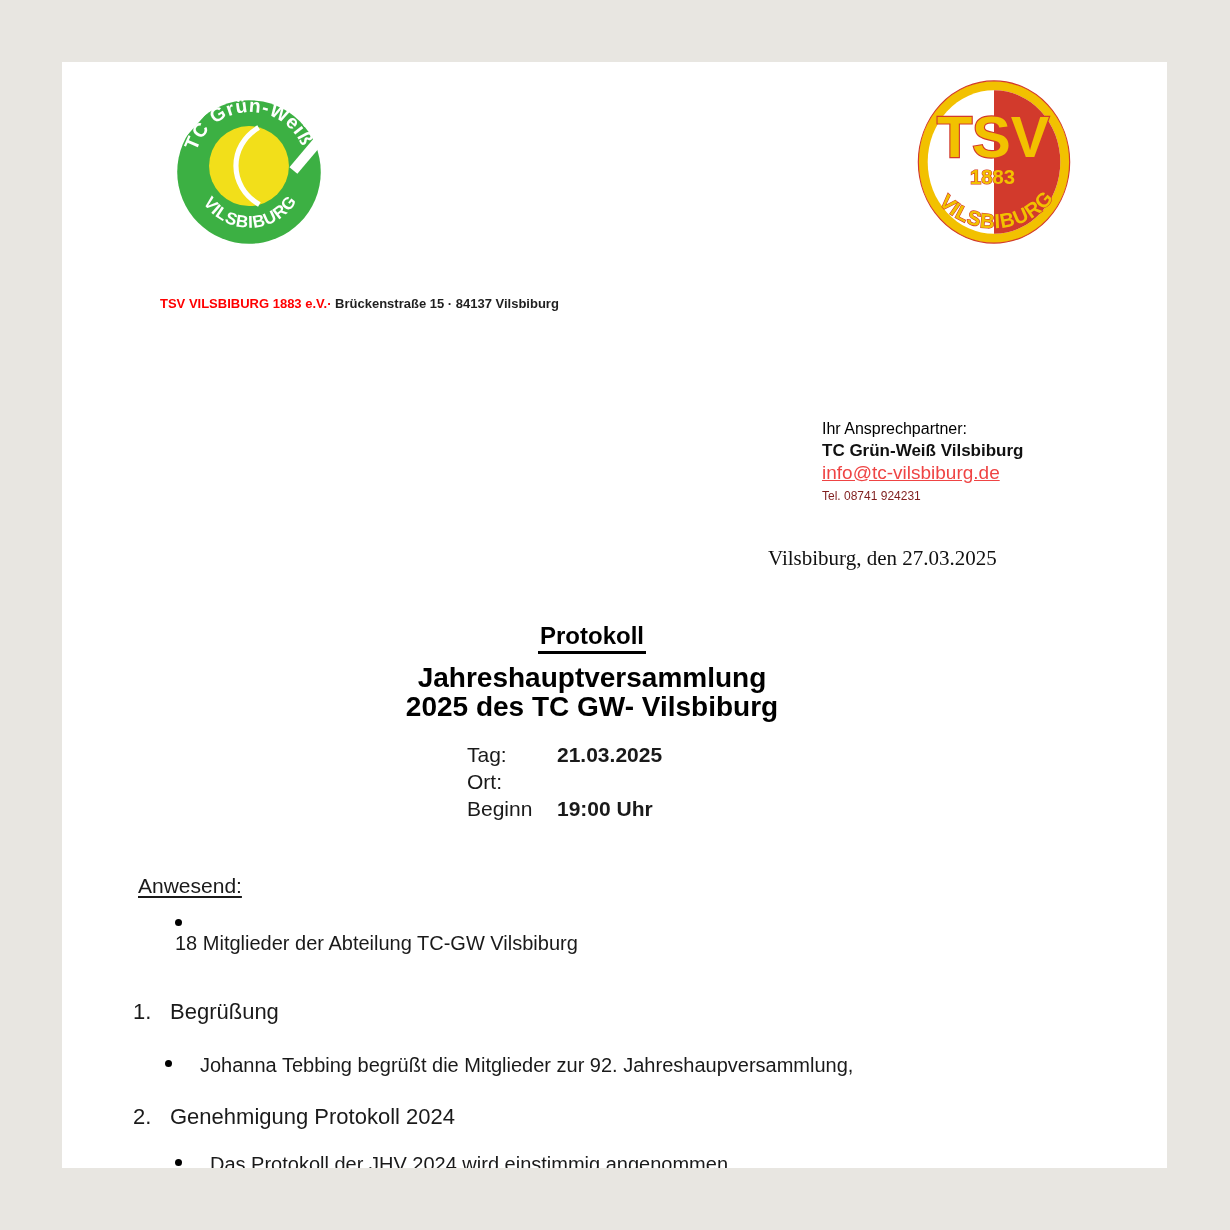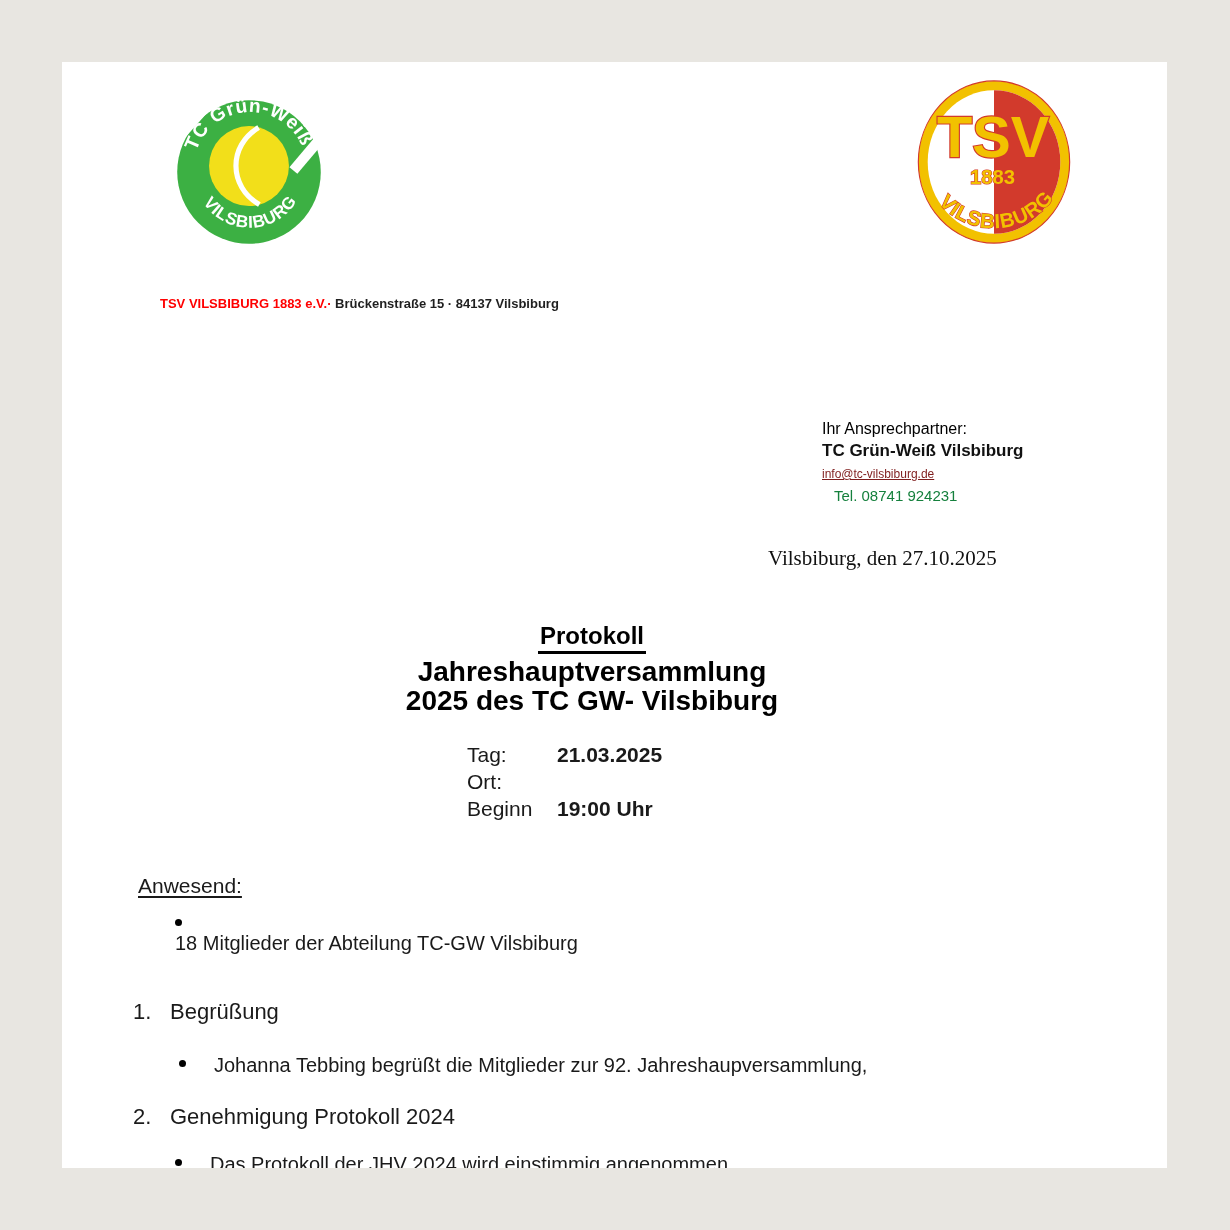--- a/index.html
+++ b/index.html
@@ -26,46 +26,46 @@
 
   
   .sender-line { left: 98px; top: 234px; font-size: 13px; font-weight: bold; white-space: nowrap; }
   .sender-org  { color: #ff0000; }
   .sender-addr { color: #1f1f1f; }
 
   
   .contact { left: 760px; top: 356px; line-height: 22px; white-space: nowrap; }
   .contact-label { color: #000000; font-size: 16px; }
   .contact-name  { font-weight: bold; font-size: 17px; color: #111; }
-  .contact-email { font-size: 12px; color: #7f1d1d; text-decoration: underline; }
-  .contact-phone { font-size: 15px; color: #15803d; margin-left: 12px; }
+  .contact-email { font-size: 19px; color: #ef4444; text-decoration: underline; }
+  .contact-phone { font-size: 12px; color: #7f1d1d; }
 
   
   .dateline { left: 706px; top: 484px; font-family: "Liberation Serif", serif; font-size: 21px; color: #111; white-space: nowrap; }
 
   
   .title-block { left: 330px; top: 560px; width: 400px; text-align: center; color: #000; }
-  .title-main { display: inline-block; font-size: 24px; font-weight: bold; border-bottom: 3px solid #000; padding: 0 2px 1px 2px; margin-bottom: 3px; }
+  .title-main { display: inline-block; font-size: 24px; font-weight: bold; border-bottom: 3px solid #000; padding: 0 2px 1px 2px; margin-bottom: 9px; }
   .title-sub { font-size: 28px; font-weight: bold; line-height: 29px; }
 
   
   .meta { left: 405px; top: 679px; font-size: 21px; }
   .meta-row { display: flex; line-height: 27px; }
   .meta-label { width: 90px; flex: 0 0 90px; }
   .meta-value.bold { font-weight: bold; }
 
   
   .attendance-heading { left: 76px; top: 812px; font-size: 21px; text-decoration: underline; text-underline-offset: 3px; }
   .bullet-row { display: flex; align-items: baseline; font-size: 20px; line-height: 24px; }
   .bullet-dot { width: 7px; height: 7px; background: #000; border-radius: 50%; flex: 0 0 7px; margin-right: 28px; position: relative; top: -5px; }
   .bullet-1 { left: 113px; top: 862px; flex-direction: column; }
   .agenda-item { display: flex; font-size: 22px; line-height: 26px; }
   .agenda-num { width: 37px; flex: 0 0 37px; }
   .agenda-1 { left: 71px; top: 937px; }
-  .bullet-2 { left: 117px; top: 991px; justify-content: space-between; }
+  .bullet-2 { left: 103px; top: 991px; justify-content: space-between; }
   .agenda-2 { left: 71px; top: 1042px; }
   .bullet-3 { left: 113px; top: 1090px; justify-content: center; }
 </style>
 </head>
 <body>
 
 <div class="paper">
 
   <div class="abs logo-left">
     <svg viewBox="0 0 200 200" width="158" height="148">
@@ -107,21 +107,21 @@
     <span class="sender-org">TSV VILSBIBURG 1883 e.V.·</span><span class="sender-addr"> Brückenstraße 15 · 84137 Vilsbiburg</span>
   </div>
 
   <div class="abs contact">
     <div class="contact-label">Ihr Ansprechpartner:</div>
     <div class="contact-name">TC Grün-Weiß Vilsbiburg</div>
     <div><a href="#" class="contact-email">info@tc-vilsbiburg.de</a></div>
     <div class="contact-phone">Tel. 08741 924231</div>
   </div>
 
-  <div class="abs dateline">Vilsbiburg, den 27.10.2025</div>
+  <div class="abs dateline">Vilsbiburg, den 27.03.2025</div>
 
   <div class="abs title-block">
     <div><span class="title-main">Protokoll</span></div>
     <div class="title-sub">Jahreshauptversammlung</div>
     <div class="title-sub">2025 des TC GW- Vilsbiburg</div>
   </div>
 
   <div class="abs meta">
     <div class="meta-row">
       <span class="meta-label">Tag:</span>

